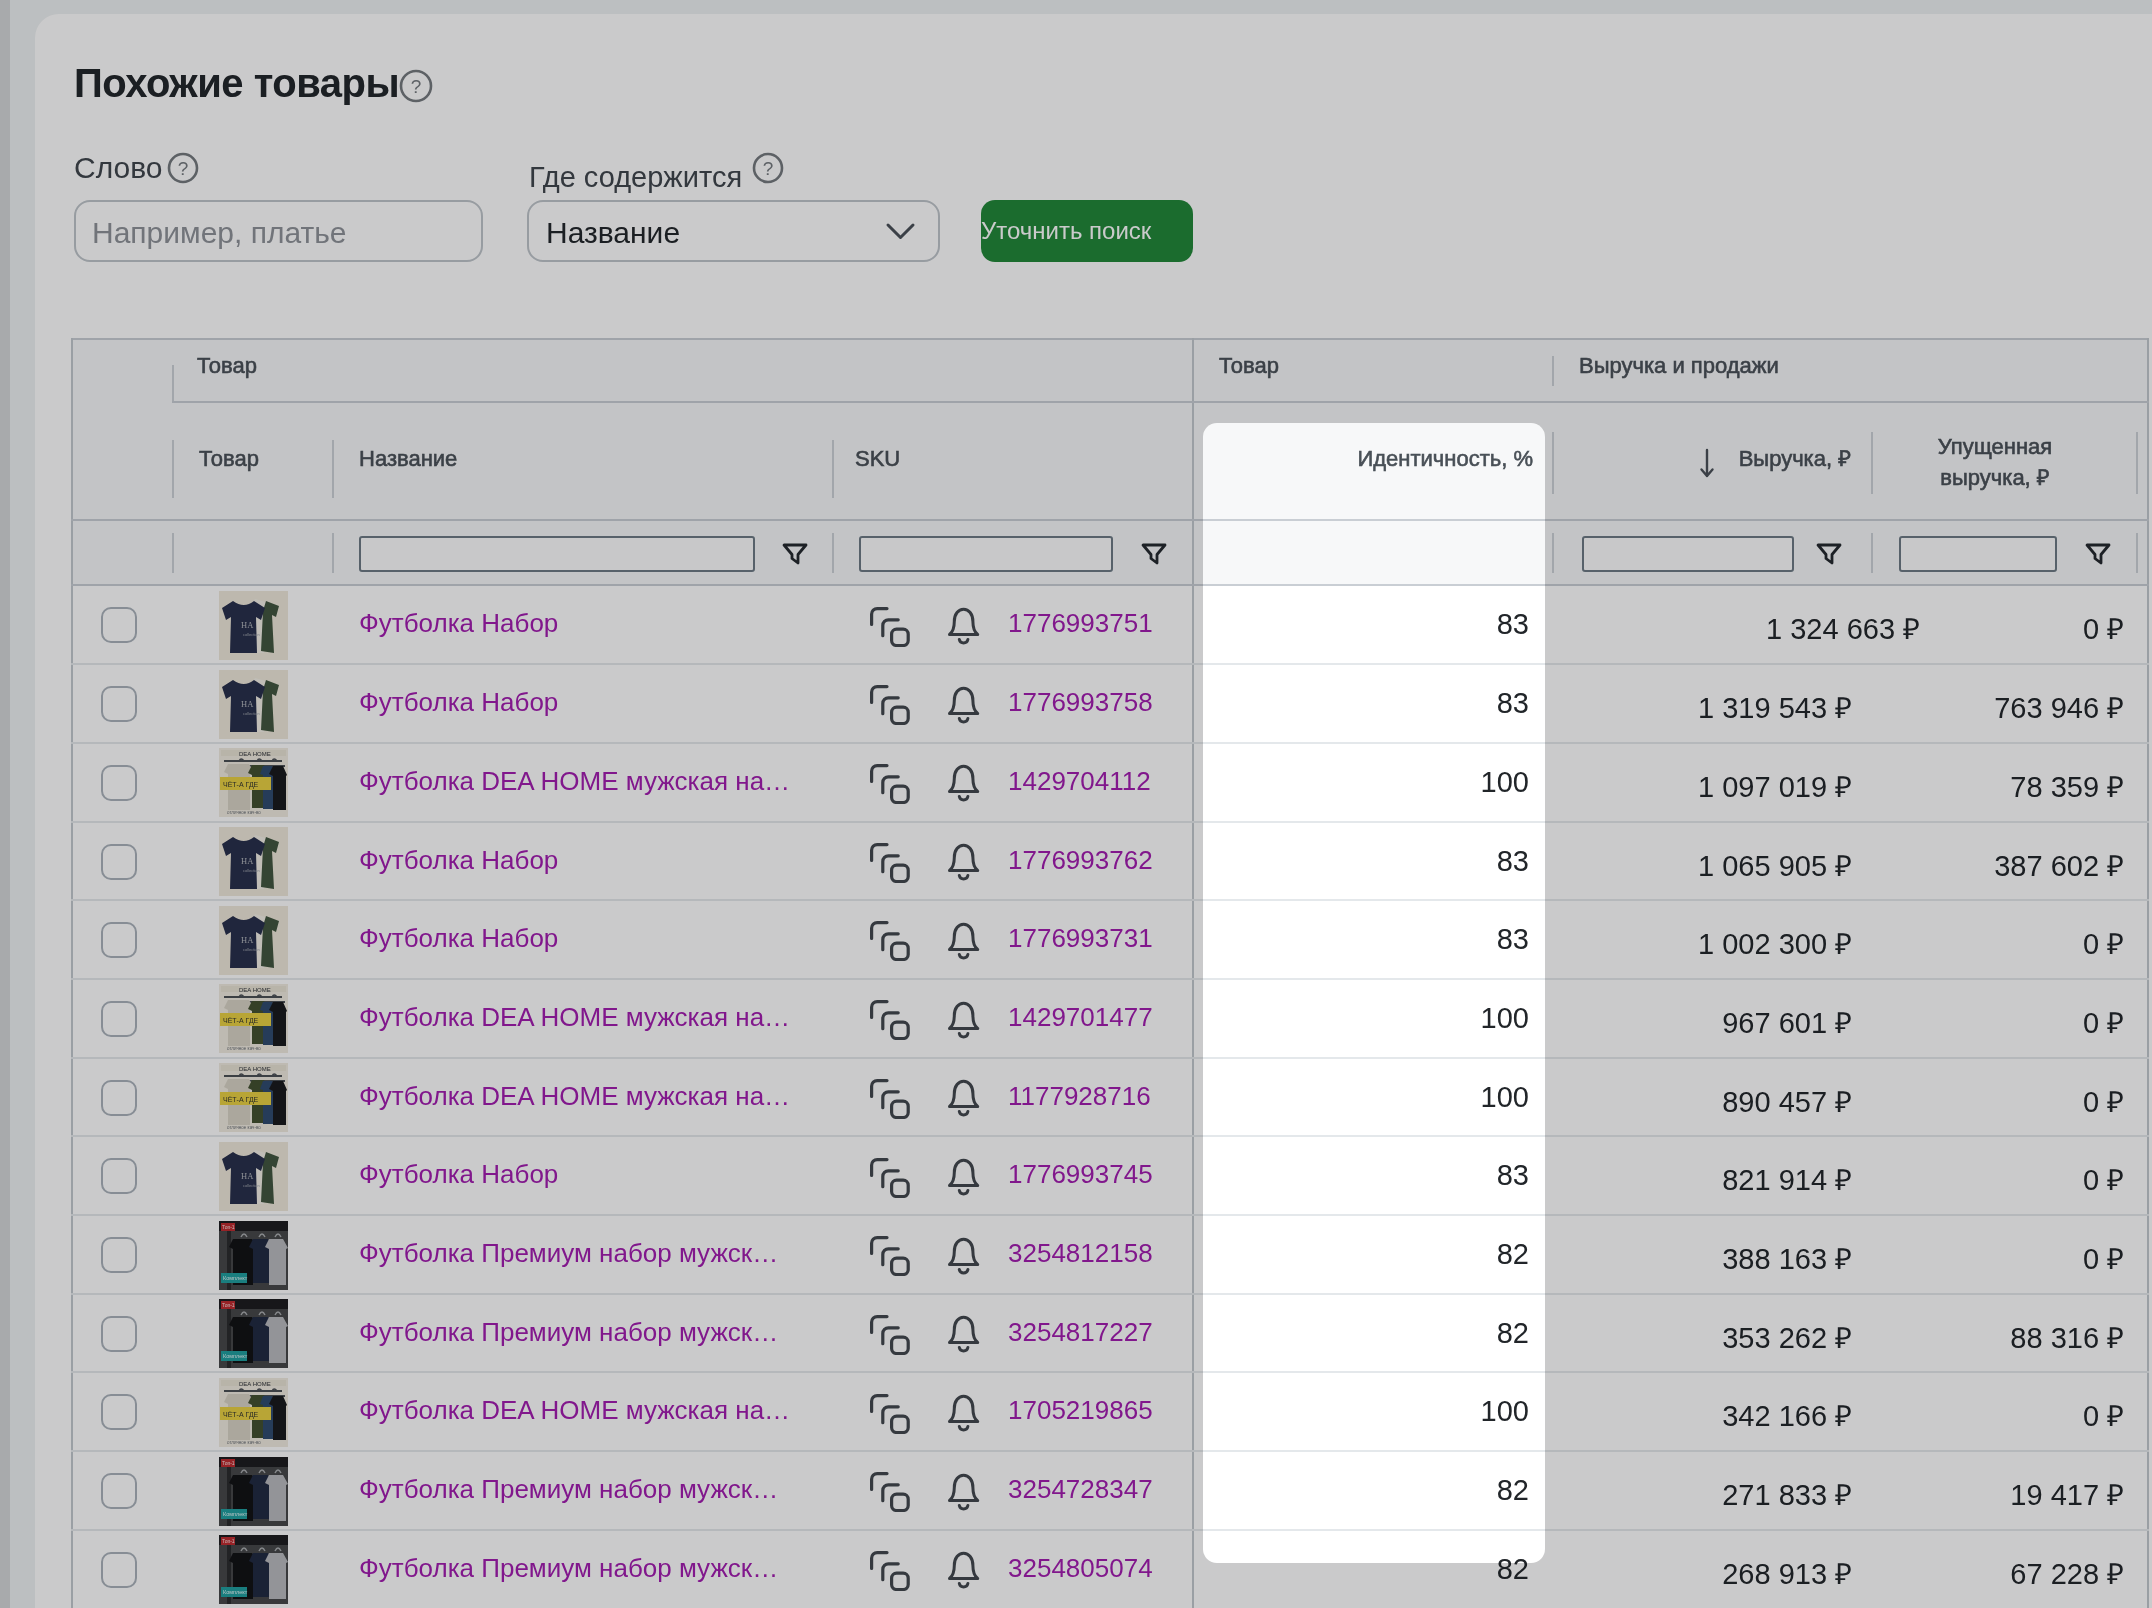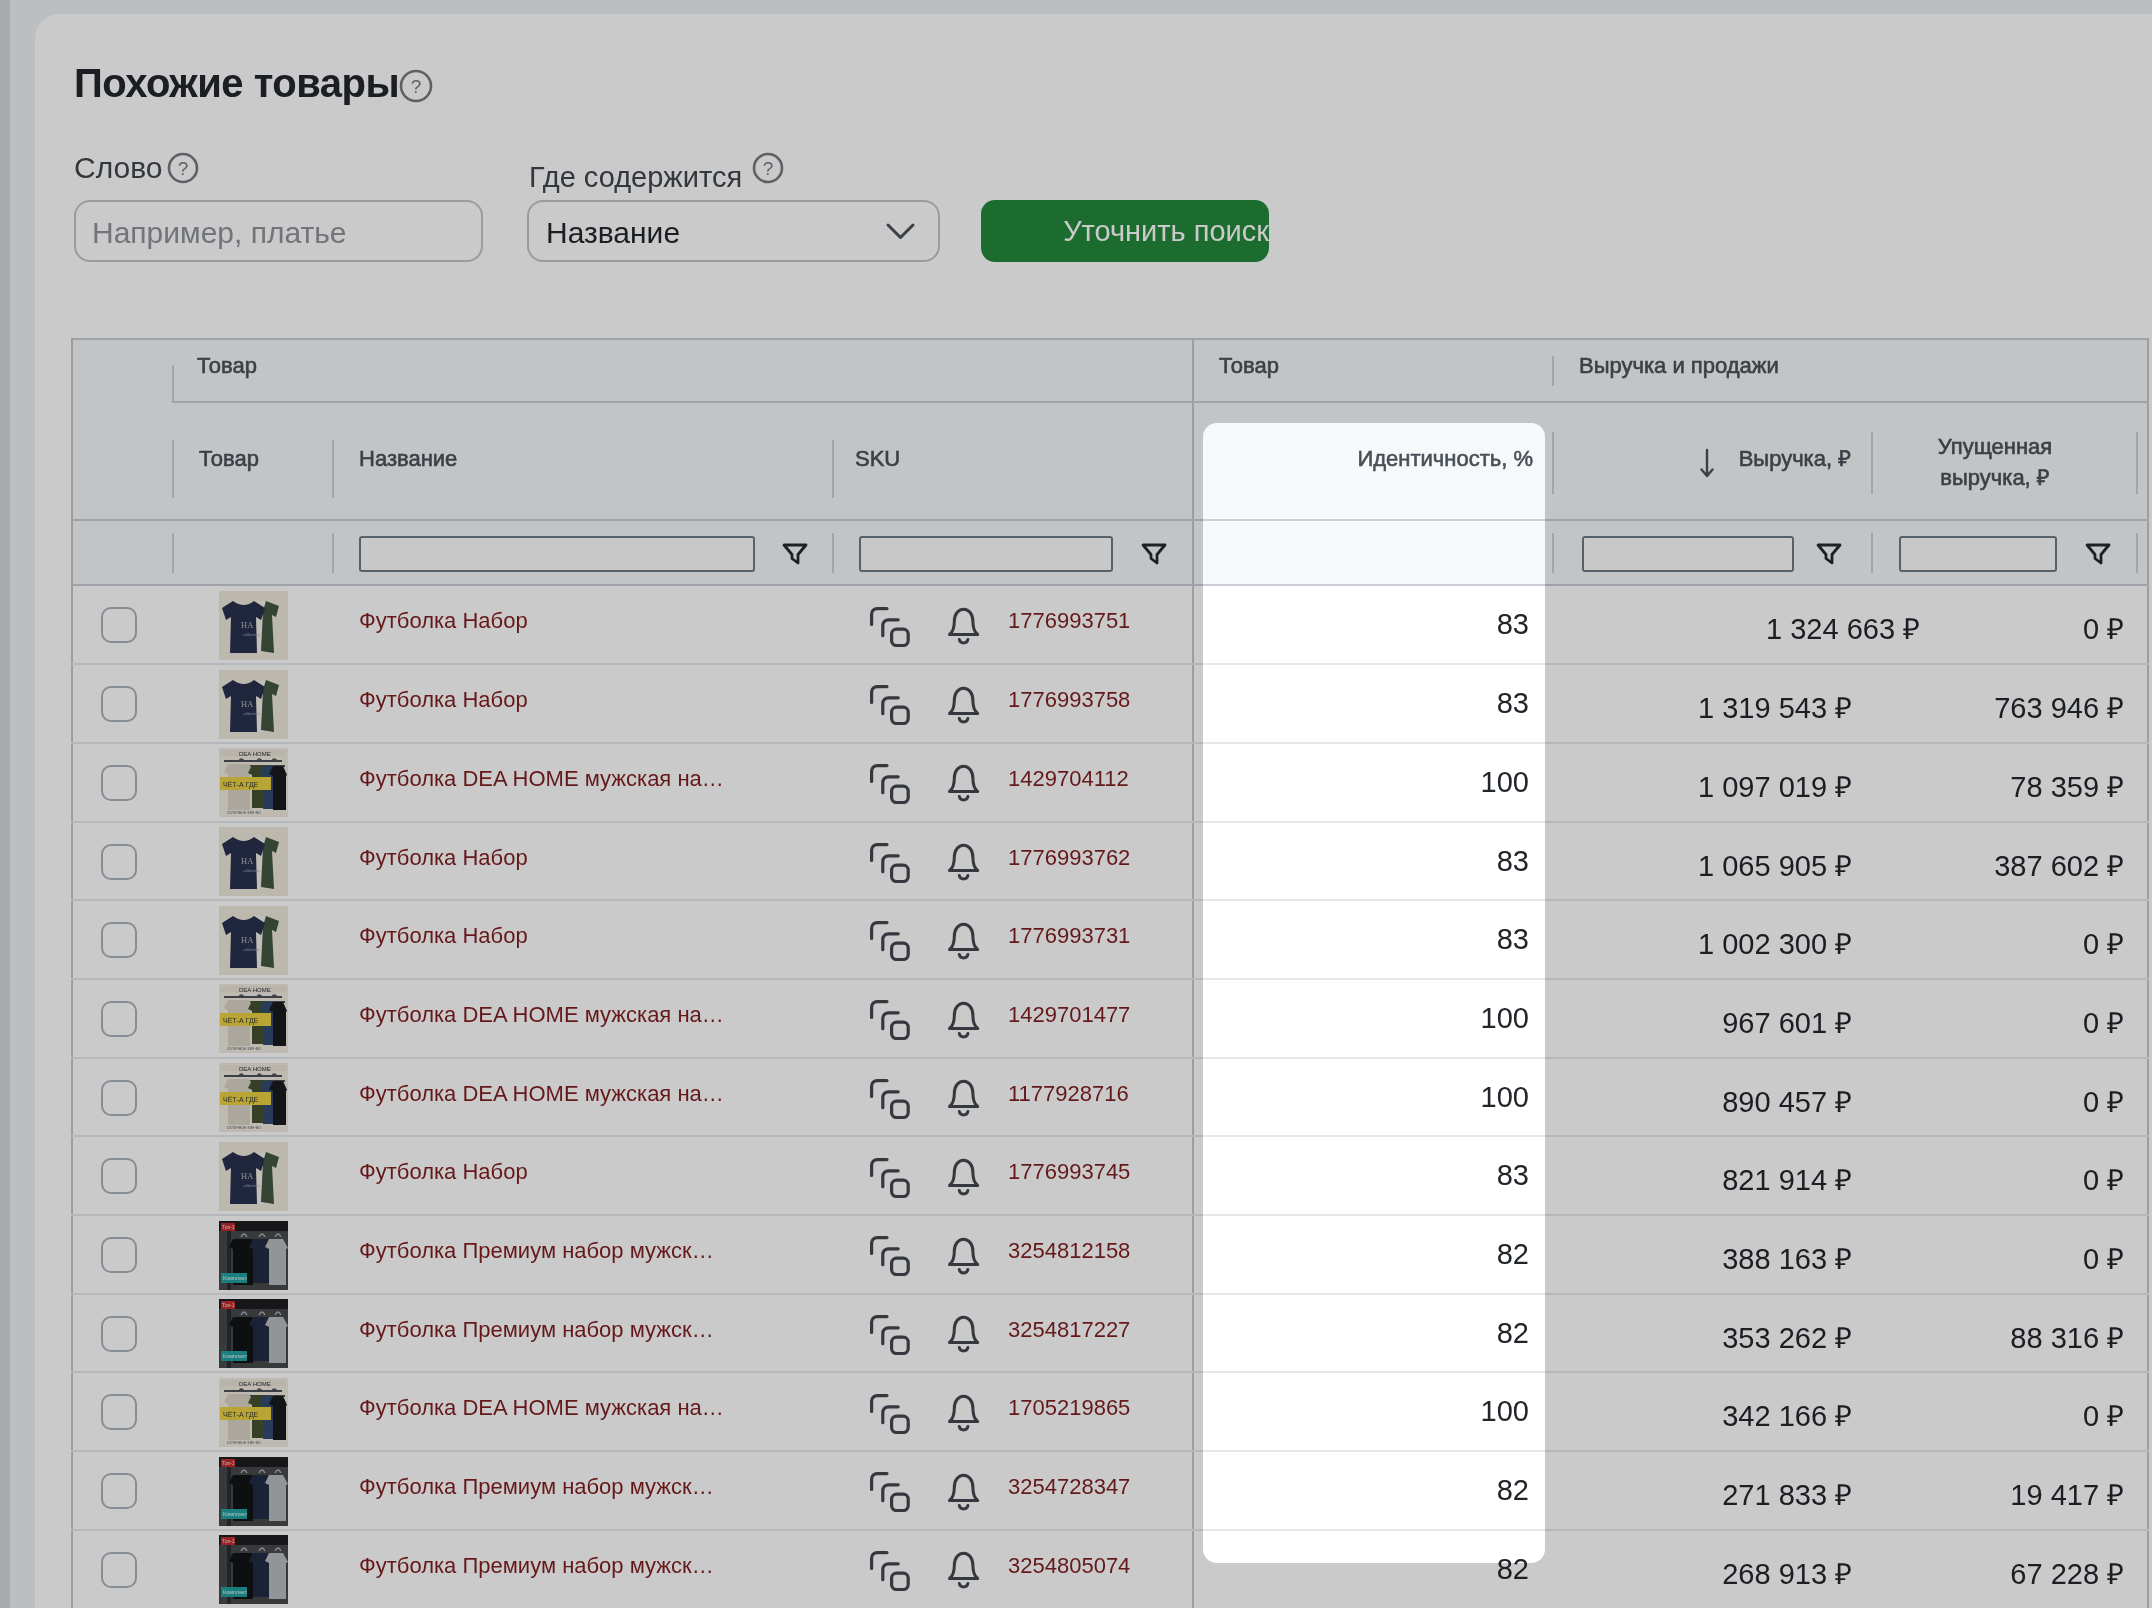--- a/index.html
+++ b/index.html
@@ -2,21 +2,21 @@
 <html><head><meta charset="utf-8"><style>
 *{margin:0;padding:0;box-sizing:border-box}
 html,body{width:2152px;height:1608px;overflow:hidden}
 body{position:relative;background:#eef1f2;font-family:"Liberation Sans",sans-serif;-webkit-font-smoothing:antialiased}
 .abs{position:absolute}
 .hline{position:absolute;background:#c9ced4;height:2px}
 .vline{position:absolute;background:#c2c8ce;width:2px}
 .vshort{position:absolute;background:#ccd1d6;width:2px}
 .rowsep{position:absolute;background:#e4e8eb;height:2px}
 .hdrtxt{position:absolute;color:#495057;font-size:22px;font-weight:400;-webkit-text-stroke:0.6px #495057;white-space:nowrap;line-height:30px}
-.link{position:absolute;color:#7f1d1d;font-size:22px;white-space:nowrap}
+.link{position:absolute;color:#a21caf;font-size:26px;white-space:nowrap}
 .num{position:absolute;color:#212529;font-size:29px;white-space:nowrap;text-align:right}
 .cb{position:absolute;left:101px;width:36px;height:36px;border:2.5px solid #aab2ba;border-radius:10px;background:#fff}
 .fbox{position:absolute;height:36px;border:2px solid #6d7a84;border-radius:3px;background:#fdfdfd}
 </style></head><body>
 <div class="abs" style="left:0;top:0;width:10px;height:1608px;background:#d4d7d8"></div>
 <div class="abs" style="left:35px;top:14px;width:2117px;height:1594px;background:#fff;border-radius:24px 0 0 0"></div>
 <div class="abs" style="left:74px;top:59px;font-size:40px;font-weight:700;color:#212529;line-height:48px;letter-spacing:-0.5px">Похожие товары</div>
 <svg style="position:absolute;left:399px;top:69px" width="34" height="34">
     <circle cx="17" cy="17" r="15" fill="none" stroke="#74797e" stroke-width="2.6"></circle>
     <text x="17" y="24" text-anchor="middle" font-family="Liberation Sans, sans-serif" font-size="19" fill="#74797e">?</text>
@@ -31,21 +31,21 @@
     <circle cx="16" cy="16" r="14" fill="none" stroke="#74797e" stroke-width="2.6"></circle>
     <text x="16" y="23" text-anchor="middle" font-family="Liberation Sans, sans-serif" font-size="19" fill="#74797e">?</text>
   </svg>
 <div class="abs" style="left:74px;top:200px;width:409px;height:62px;border:2px solid #bfc5ca;border-radius:16px;background:#fff"></div>
 <div class="abs" style="left:92px;top:216px;font-size:30px;color:#8e9298">Например, платье</div>
 <div class="abs" style="left:527px;top:200px;width:413px;height:62px;border:2px solid #bfc5ca;border-radius:16px;background:#fff"></div>
 <div class="abs" style="left:546px;top:216px;font-size:30px;color:#212529">Название</div>
 <svg class="abs" style="left:885px;top:222px" width="32" height="20">
     <path d="M3 3 L15.5 15.5 L28 3" fill="none" stroke="#495057" stroke-width="3" stroke-linecap="round" stroke-linejoin="round"></path>
   </svg>
-<div class="abs" style="left:981px;top:200px;width:288px;height:62px;background:#218838;border-radius:14px;color:#fff;font-size:29px;font-weight:500;text-align:right;line-height:62px">Уточнить поиск</div>
+<div class="abs" style="left:981px;top:200px;width:212px;height:62px;background:#218838;border-radius:14px;color:#fff;font-size:24px;font-weight:500;text-align:left;line-height:62px">Уточнить поиск</div>
 <div class="abs" style="left:71px;top:339px;width:2078px;height:247px;background:#f7f8f9"></div>
 <div class="hline" style="left:71px;top:338px;width:2078px"></div>
 <div class="vline" style="left:71px;top:338px;height:1270px"></div>
 <div class="vline" style="left:2147px;top:338px;height:1270px"></div>
 <div class="vline" style="left:1192px;top:338px;height:1270px"></div>
 <div class="hline" style="left:172px;top:401px;width:1977px"></div>
 <div class="hline" style="left:71px;top:519px;width:2078px"></div>
 <div class="hline" style="left:71px;top:584px;width:2078px"></div>
 <div class="hdrtxt" style="left:197px;top:351px">Товар</div>
 <div class="hdrtxt" style="left:1219px;top:351px">Товар</div>

